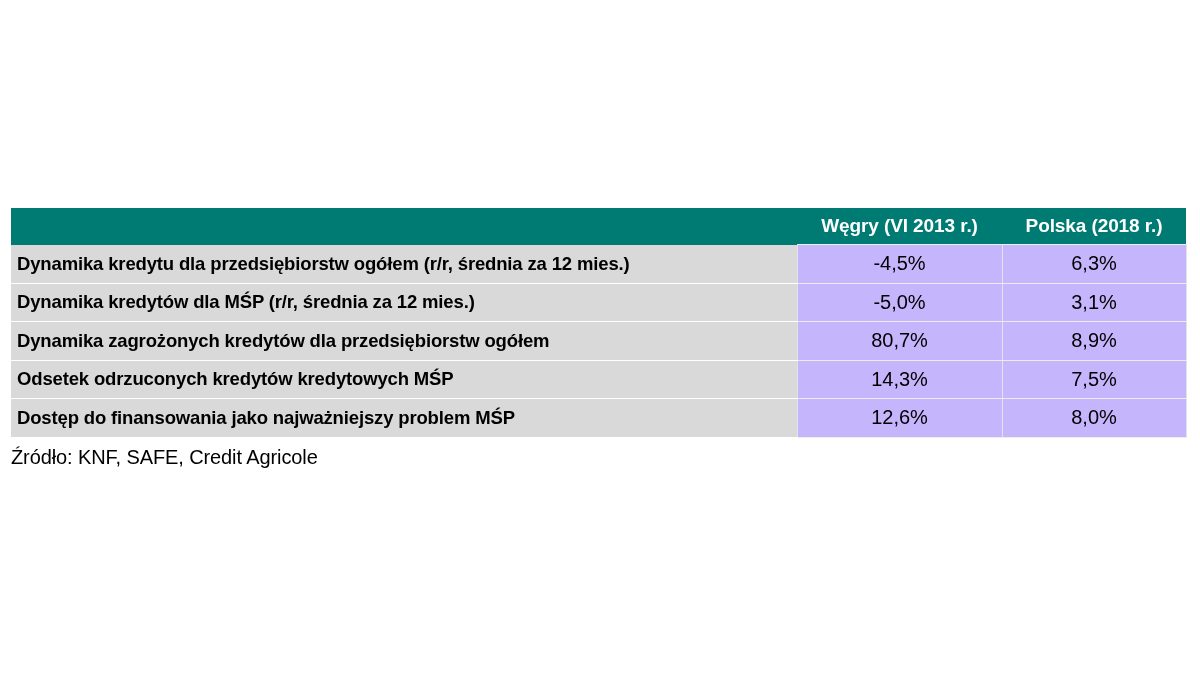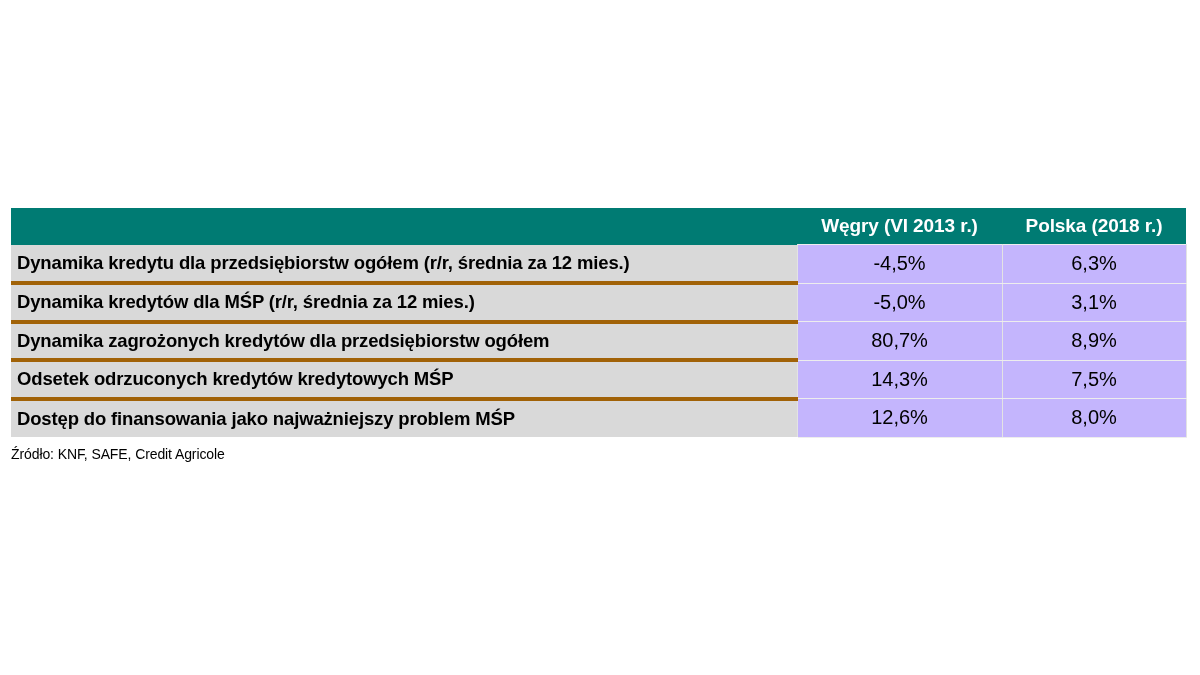--- a/index.html
+++ b/index.html
@@ -67,21 +67,21 @@
   }
 
   td.cell-label {
     background: #d9d9d9;
     color: #000000;
     font-size: 18.5px;
     font-weight: bold;
     letter-spacing: -0.15px;
     padding: 0 4px 0 6px;
     vertical-align: middle;
-    border-top: 4px solid #a16207;
+    border-top: 1px solid #a16207;
     border-bottom: 1px solid #ffffff;
     white-space: nowrap;
   }
   tbody tr.data-row:first-child td.cell-label {
     border-top: none;
   }
 
   td.cell-value {
     background: #c4b5fd;
     color: #000000;
@@ -93,21 +93,21 @@
     border-top-color: #ededed;
     border-bottom-color: #ededed;
     padding: 0;
   }
 
   
   .source-note {
     position: absolute;
     left: 11px;
     top: 446px;
-    font-size: 14px;
+    font-size: 20px;
     font-weight: normal;
     color: #000000;
     letter-spacing: -0.1px;
     white-space: nowrap;
   }
 </style>
 </head>
 <body>
 
 <div class="page">

